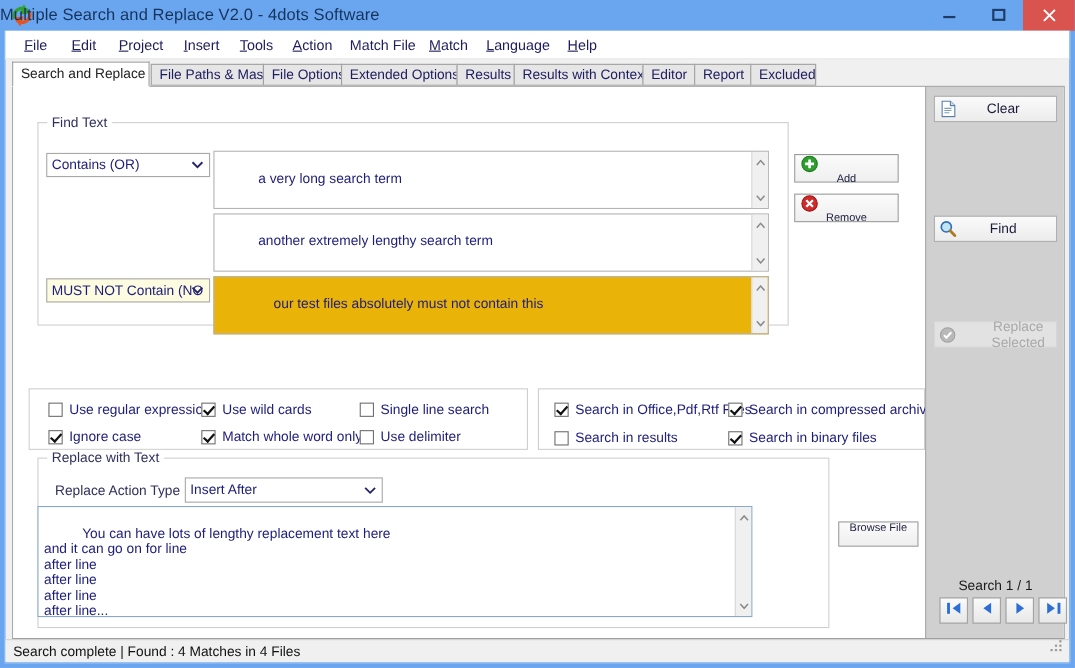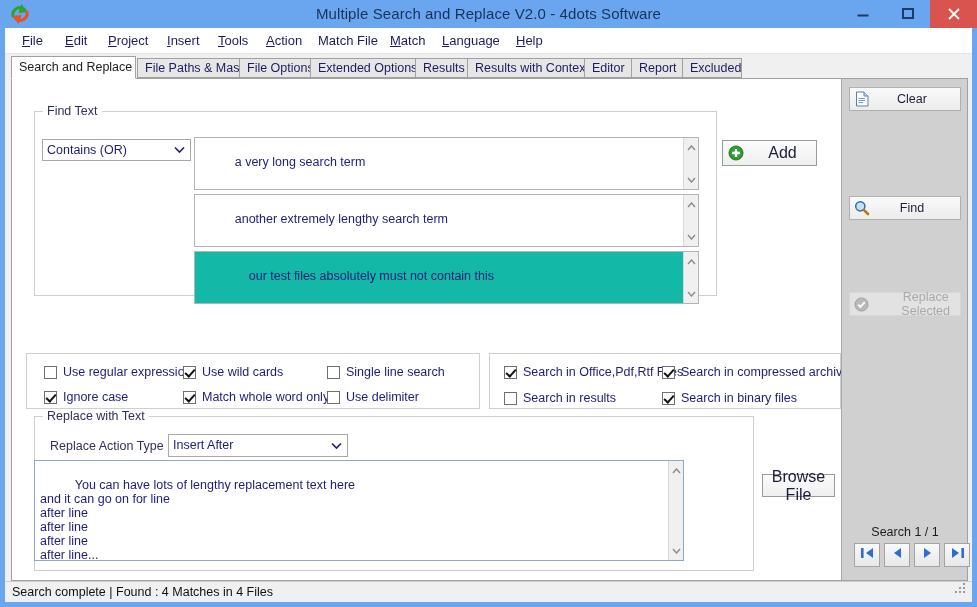--- a/index.html
+++ b/index.html
@@ -29,21 +29,21 @@
   #app-icon {
     position: absolute;
     left: 10px; top: 4px;
     width: 20px; height: 20px;
   }
   #title-text {
     position: absolute;
     left: 0; top: 0;
     width: 977px; height: 28px;
     line-height: 28px;
-    text-align: center;
+    text-align: left;
     font-size: 15px;
     color: #16335c;
     letter-spacing: 0.1px;
   }
   .wbtn {
     position: absolute;
     top: 0; height: 28px;
     width: 45px;
     cursor: default;
   }
@@ -177,45 +177,45 @@
     position: absolute;
     background: #ffffff;
     border: 1px solid #b4b4b4;
     font-size: 12.5px;
     color: #1d1d7a;
     padding: 3px 5px;
     overflow: hidden;
     line-height: 14px;
     white-space: pre-wrap;
   }
-  .tbox.cream { background: #14b8a6; padding-left: 19px; }
+  .tbox.cream { background: #eab308; padding-left: 19px; }
   .sbar {
     position: absolute;
     right: 0; top: 0; bottom: 0;
     width: 15px;
     background: #f0f0f0;
     border-left: 1px solid #d8d8d8;
   }
   .sbar .ar {
     position: absolute; left: 0; width: 15px; height: 15px;
     display: flex; align-items: center; justify-content: center;
   }
   .sbar .ar.up { top: 2px; }
   .sbar .ar.dn { bottom: 2px; }
 
   
   .btn {
     position: absolute;
     background: linear-gradient(#fbfbfb,#efefef);
     border: 1px solid #9b9b9b;
-    font-size: 16px;
+    font-size: 10px;
     color: #1c1c3c;
     display: flex;
-    align-items: center;
-    cursor: default;
+    cursor: default;
+    flex-direction: column;
   }
   .btn .lbl { flex: 1; text-align: center; }
   .btn .ico { width: 26px; display: flex; align-items: center; justify-content: center; }
 
   .sidebtn {
     position: absolute;
     left: 7px; width: 112px; height: 24px;
     background: linear-gradient(#fafafa,#ececec);
     border: 1px solid #b0b0b0;
     font-size: 12.5px;
@@ -381,40 +381,57 @@
           <div class="sbar">
             <div class="ar up"><svg width="9" height="6" viewBox="0 0 9 6">
                   <path d="M1 5 L4.5 1 L8 5" fill="none" stroke="#8a8a8a" stroke-width="1.4"></path>
                 </svg></div>
             <div class="ar dn"><svg width="9" height="6" viewBox="0 0 9 6">
                   <path d="M1 1 L4.5 5 L8 1" fill="none" stroke="#8a8a8a" stroke-width="1.4"></path>
                 </svg></div>
           </div>
         </div>
 
+        <div class="combo cream" style="left:30px;top:174px;width:149px">
+          <span>MUST NOT Contain (NO</span>
+          <span class="chev">
+            <svg width="11" height="8" viewBox="0 0 11 8">
+                <path d="M1 1.5 L5.5 6 L10 1.5" fill="none" stroke="#23236b" stroke-width="1.7"></path>
+              </svg>
+          </span>
+        </div>
         <div class="tbox cream" style="left:182px;top:172px;width:505px;height:53px">
           <span>our test files absolutely must not contain this</span>
           <div class="sbar">
             <div class="ar up"><svg width="9" height="6" viewBox="0 0 9 6">
                   <path d="M1 5 L4.5 1 L8 5" fill="none" stroke="#8a8a8a" stroke-width="1.4"></path>
                 </svg></div>
             <div class="ar dn"><svg width="9" height="6" viewBox="0 0 9 6">
                   <path d="M1 1 L4.5 5 L8 1" fill="none" stroke="#8a8a8a" stroke-width="1.4"></path>
                 </svg></div>
           </div>
         </div>
 
         <div class="btn" style="left:710px;top:61px;width:95px;height:26px">
           <span class="ico">
             <svg width="16" height="16" viewBox="0 0 16 16">
               <circle cx="8" cy="8" r="7" fill="#2f9e2f" stroke="#1d7a1d" stroke-width="1"></circle>
               <path d="M8 4 L8 12 M4 8 L12 8" stroke="#ffffff" stroke-width="2.4"></path>
             </svg>
           </span>
           <span class="lbl">Add</span>
+        </div>
+        <div class="btn" style="left:710px;top:97px;width:95px;height:26px">
+          <span class="ico">
+            <svg width="16" height="16" viewBox="0 0 16 16">
+              <circle cx="8" cy="8" r="7" fill="#d02b2b" stroke="#9e1414" stroke-width="1"></circle>
+              <path d="M5 5 L11 11 M11 5 L5 11" stroke="#ffffff" stroke-width="2.1"></path>
+            </svg>
+          </span>
+          <span class="lbl">Remove</span>
         </div>
 
         <div class="groupbox" style="left:14px;top:274px;width:454px;height:56px"></div>
 
         <div class="cb" style="left:32px;top:285px">
           <span class="cbx"></span>
           <span>Use regular expression</span>
         </div>
         <div class="cb" style="left:171px;top:285px">
           <span class="cbx on"></span>

